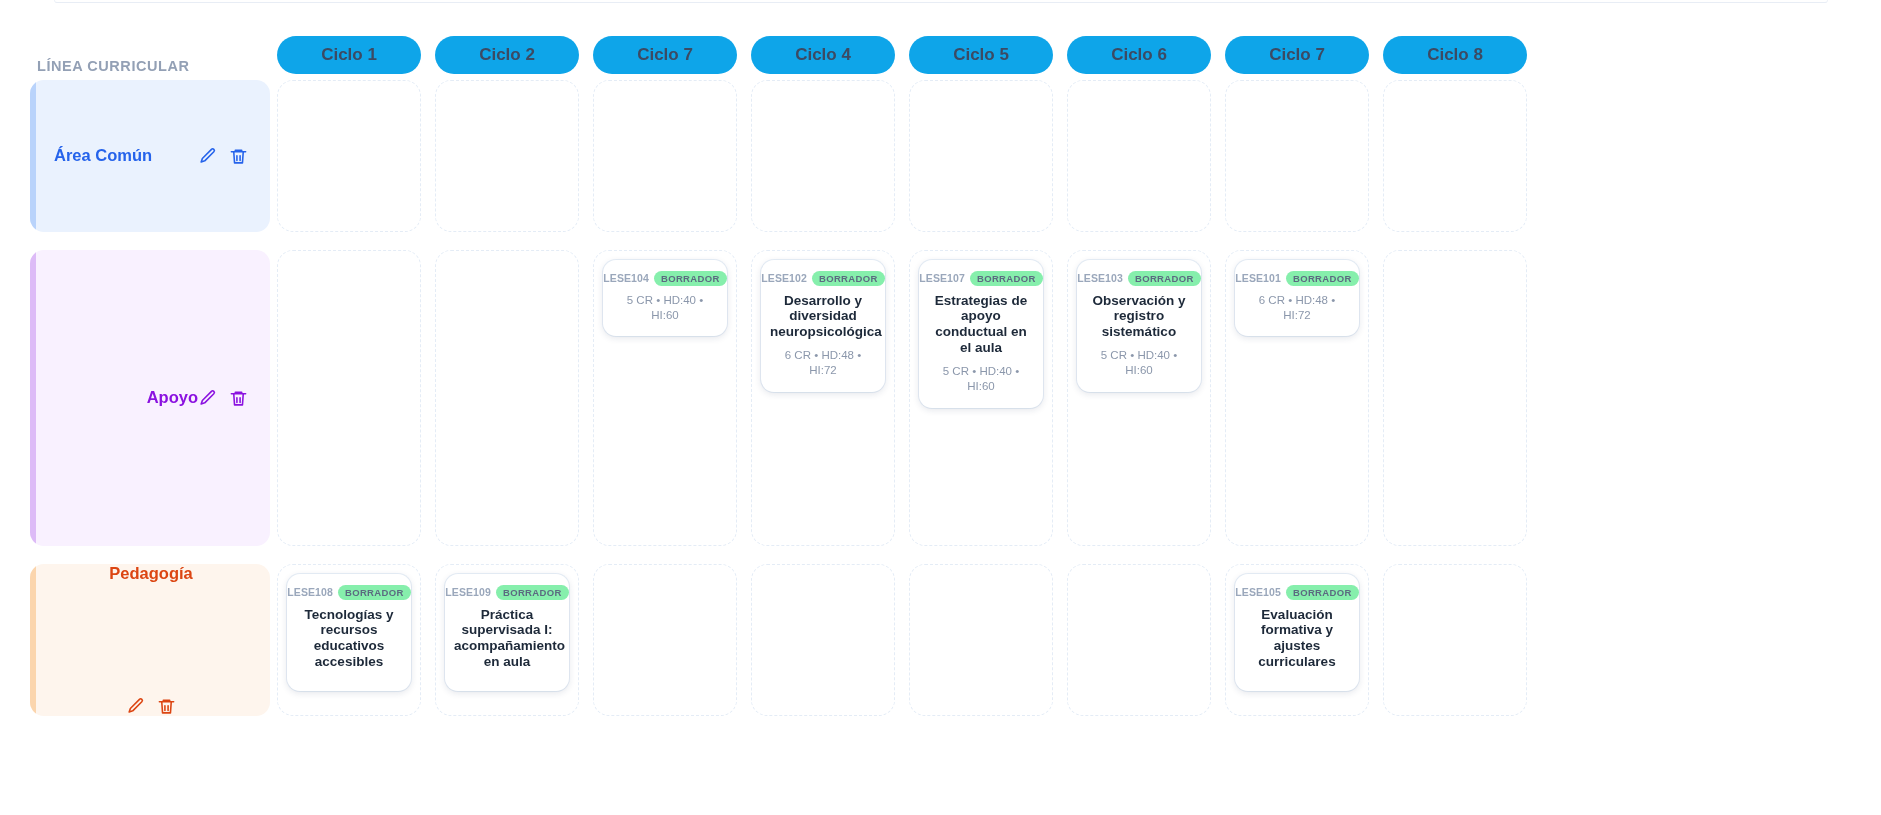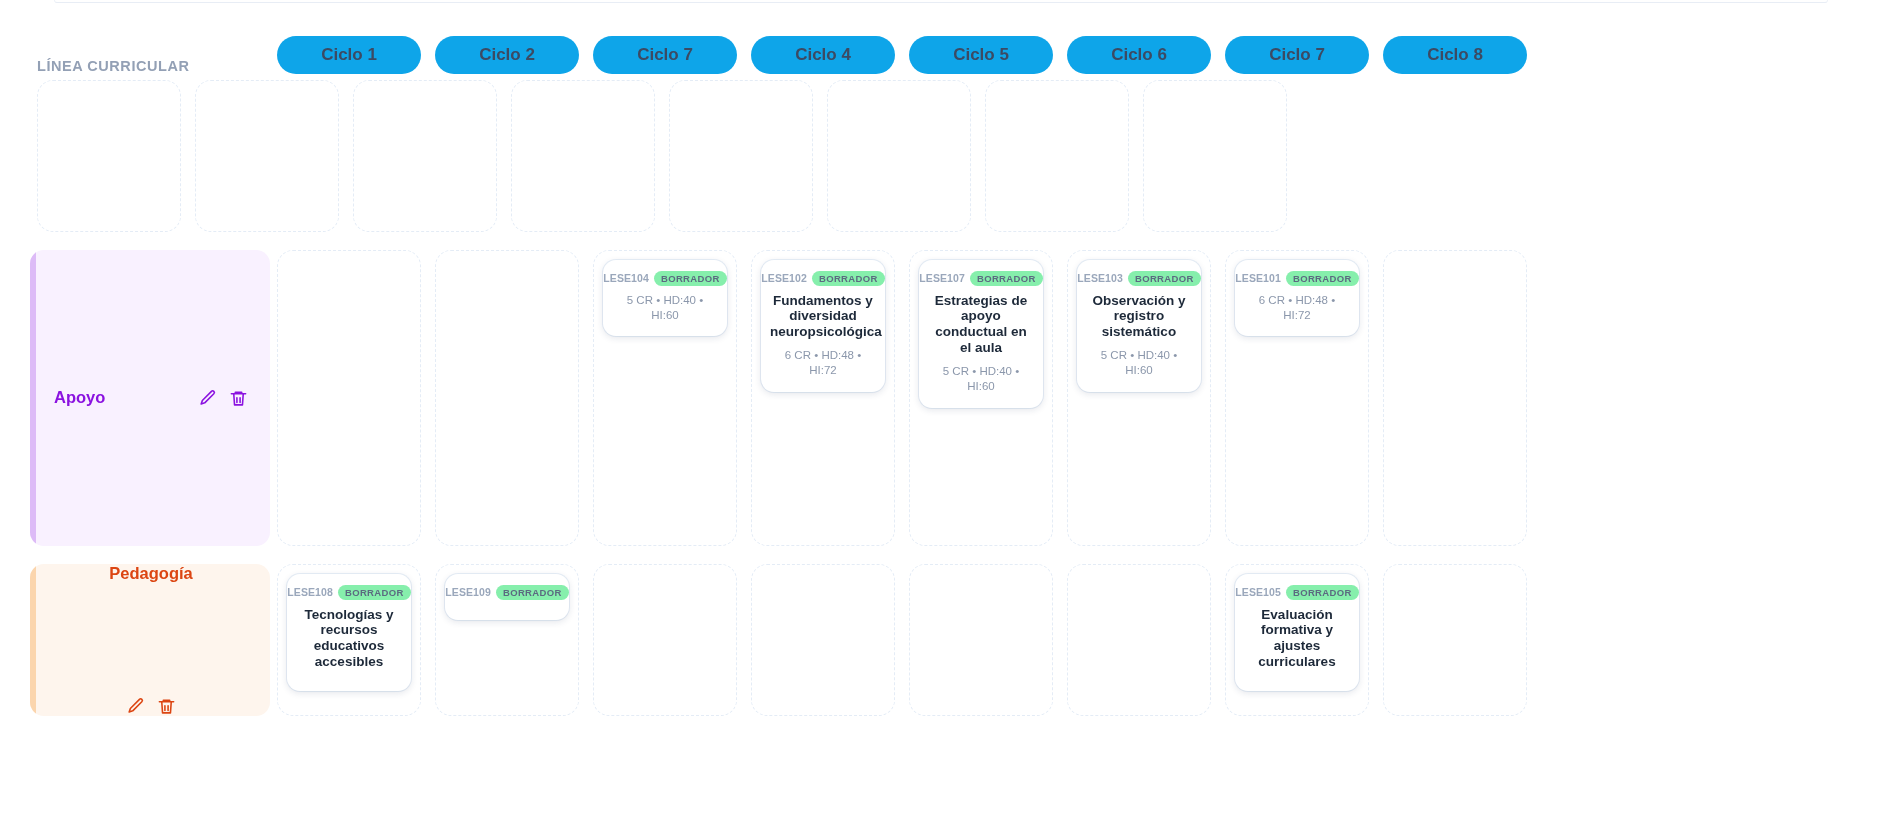--- a/index.html
+++ b/index.html
@@ -193,35 +193,51 @@
 
   <div class="matrix">
 
     <div class="header-row">
       <div class="header-label">LÍNEA CURRICULAR</div>
       <div id="cycle-heads-host" style="display:contents;"><div class="cycle-head">Ciclo 1</div><div class="cycle-head">Ciclo 2</div><div class="cycle-head">Ciclo 7</div><div class="cycle-head">Ciclo 4</div><div class="cycle-head">Ciclo 5</div><div class="cycle-head">Ciclo 6</div><div class="cycle-head">Ciclo 7</div><div class="cycle-head">Ciclo 8</div></div>
     </div>
 
     <div id="rows-host">
         <div class="line-row row-h-common">
+          <div class="row-label" style="background: rgb(234, 242, 254);">
+            <span class="accent" style="background: rgb(185, 211, 251);"></span>
+            <div class="row-label-name" style="color: rgb(37, 99, 235);">Área Común</div>
+            <div class="row-actions">
+              <span class="icon-btn" style="color: rgb(37, 99, 235);">
+                <svg viewBox="0 0 24 24" fill="none" stroke="currentColor" stroke-width="2" stroke-linecap="round" stroke-linejoin="round">
+                  <path d="M17 3a2.1 2.1 0 0 1 3 3L8.5 17.5 4 19l1.5-4.5z"></path>
+                </svg>
+              </span>
+              <span class="icon-btn" style="color: rgb(37, 99, 235);">
+                <svg viewBox="0 0 24 24" fill="none" stroke="currentColor" stroke-width="2" stroke-linecap="round" stroke-linejoin="round">
+                  <path d="M3 6h18M8 6V4h8v2M6 6l1 14h10l1-14M10 11v6M14 11v6"></path>
+                </svg>
+              </span>
+            </div>
+          </div>
           <div class="cells">
             <div class="drop-cell"></div>
             <div class="drop-cell"></div>
             <div class="drop-cell"></div>
             <div class="drop-cell"></div>
             <div class="drop-cell"></div>
             <div class="drop-cell"></div>
             <div class="drop-cell"></div>
             <div class="drop-cell"></div>
           </div>
         </div>
         <div class="line-row row-h-apoyo">
           <div class="row-label" style="background: rgb(249, 241, 255);">
             <span class="accent" style="background: rgb(221, 187, 247);"></span>
-            <div class="row-label-name" style="color: rgb(139, 18, 224);">Apoyo</div>
+            <div class="row-label-name" style="color: rgb(139, 18, 224); text-align: right;">Apoyo</div>
             <div class="row-actions">
               <span class="icon-btn" style="color: rgb(139, 18, 224);">
                 <svg viewBox="0 0 24 24" fill="none" stroke="currentColor" stroke-width="2" stroke-linecap="round" stroke-linejoin="round">
                   <path d="M17 3a2.1 2.1 0 0 1 3 3L8.5 17.5 4 19l1.5-4.5z"></path>
                 </svg>
               </span>
               <span class="icon-btn" style="color: rgb(139, 18, 224);">
                 <svg viewBox="0 0 24 24" fill="none" stroke="currentColor" stroke-width="2" stroke-linecap="round" stroke-linejoin="round">
                   <path d="M3 6h18M8 6V4h8v2M6 6l1 14h10l1-14M10 11v6M14 11v6"></path>
                 </svg>
@@ -239,21 +255,21 @@
                 </div>
                 <div class="card-meta">5 CR • HD:40 • HI:60</div>
               </div>
             </div>
             <div class="drop-cell">
               <div class="course-card">
                 <div class="card-top">
                   <span class="card-code">LESE102</span>
                   <span class="card-badge">BORRADOR</span>
                 </div>
-                <div class="card-title">Fundamentos y diversidad neuropsicológica</div>
+                <div class="card-title">Desarrollo y diversidad neuropsicológica</div>
                 <div class="card-meta">6 CR • HD:48 • HI:72</div>
               </div>
             </div>
             <div class="drop-cell">
               <div class="course-card">
                 <div class="card-top">
                   <span class="card-code">LESE107</span>
                   <span class="card-badge">BORRADOR</span>
                 </div>
                 <div class="card-title">Estrategias de apoyo conductual en el aula</div>
@@ -308,20 +324,21 @@
                 </div>
                 <div class="card-title">Tecnologías y recursos educativos accesibles</div>
               </div>
             </div>
             <div class="drop-cell">
               <div class="course-card">
                 <div class="card-top">
                   <span class="card-code">LESE109</span>
                   <span class="card-badge">BORRADOR</span>
                 </div>
+                <div class="card-title">Práctica supervisada I: acompañamiento en aula</div>
               </div>
             </div>
             <div class="drop-cell"></div>
             <div class="drop-cell"></div>
             <div class="drop-cell"></div>
             <div class="drop-cell"></div>
             <div class="drop-cell">
               <div class="course-card">
                 <div class="card-top">
                   <span class="card-code">LESE105</span>

